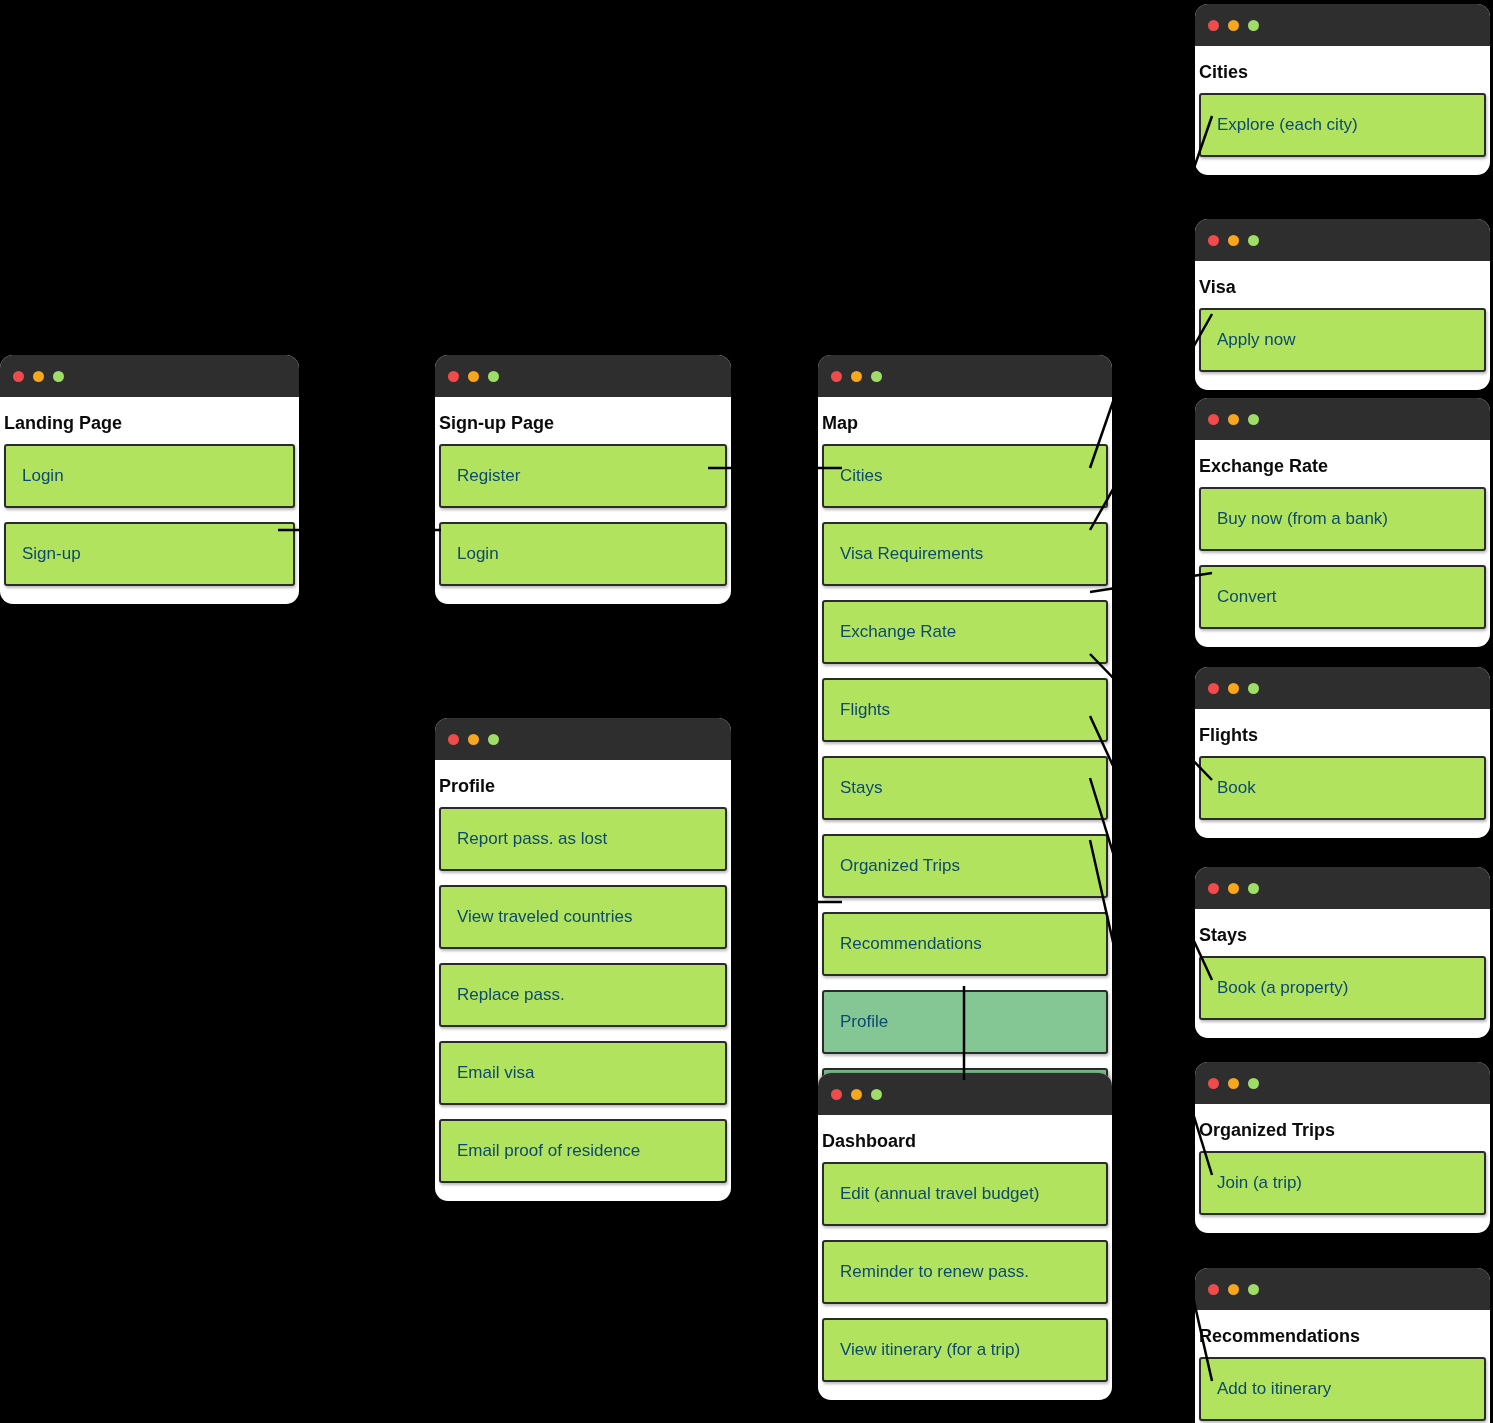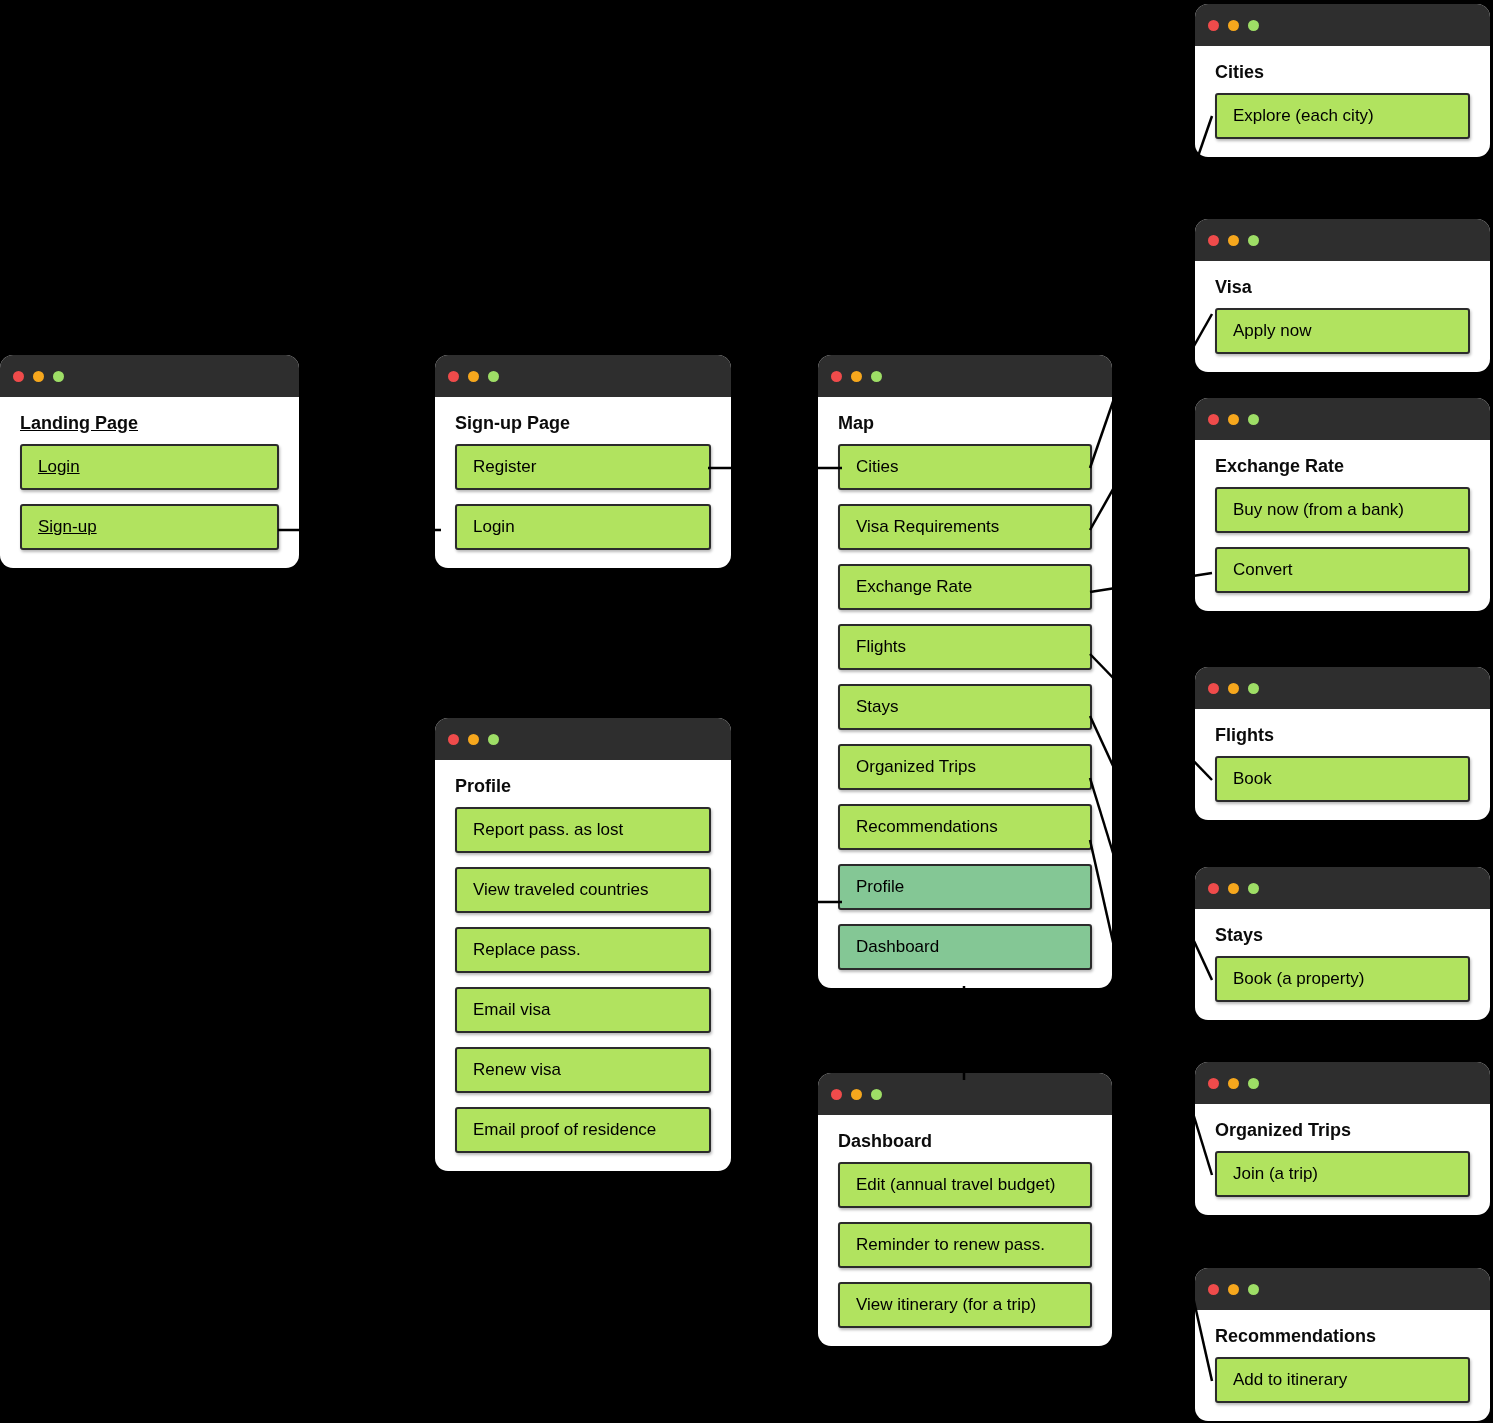--- a/index.html
+++ b/index.html
@@ -33,46 +33,46 @@
   .dot {
     width: 11px;
     height: 11px;
     border-radius: 50%;
     flex: 0 0 auto;
   }
   .dot.red    { background: var(--dot-red,    #ef4b4b); }
   .dot.yellow { background: var(--dot-yellow, #f6a71d); }
   .dot.green  { background: var(--dot-green,  #9ede66); }
   .window-body {
-    padding: 18px 20px;
+    padding: 18px 4px;
   }
   .window-title {
     font-size: 18px;
     font-weight: 700;
     line-height: 17px;
     color: #0b0b0b;
     margin-bottom: 12px;
     white-space: nowrap;
   }
   .items {
     display: flex;
     flex-direction: column;
     gap: 14px;
   }
   .item {
-    height: 46px;
+    height: 64px;
     box-sizing: border-box;
     background: var(--item-green, #b1e35f);
     border: 2px solid var(--item-border, #2b2b2b);
     border-radius: 3px;
     display: flex;
     align-items: center;
     padding-left: 16px;
     font-size: 17px;
-    color: #000000;
+    color: #0c4a6e;
     box-shadow: 1px 2px 3px rgba(0,0,0,0.28);
     white-space: nowrap;
     cursor: pointer;
   }
   .item.teal { background: var(--item-teal, #84c795); }
   #connectors {
     position: absolute;
     left: 0;
     top: 0;
     width: 100%;
@@ -83,21 +83,21 @@
   #connectors line {
     stroke: var(--connector, #000000);
     stroke-width: 2.5;
   }
 </style>
 </head>
 <body>
 
 <div id="canvas" style="width: 1493px; height: 1423px;">
 
-<div class="window" style="left: 0px; top: 355px; width: 299px; text-decoration: underline;">
+<div class="window" style="left: 0px; top: 355px; width: 299px;">
     <div class="titlebar">
       <span class="dot red"></span>
       <span class="dot yellow"></span>
       <span class="dot green"></span>
     </div>
     <div class="window-body">
       <div class="window-title">Landing Page</div>
       <div class="items">
           <div class="item">Login</div>
           <div class="item">Sign-up</div>
@@ -145,21 +145,20 @@
       <span class="dot yellow"></span>
       <span class="dot green"></span>
     </div>
     <div class="window-body">
       <div class="window-title">Profile</div>
       <div class="items">
           <div class="item">Report pass. as lost</div>
           <div class="item">View traveled countries</div>
           <div class="item">Replace pass.</div>
           <div class="item">Email visa</div>
-          <div class="item">Renew visa</div>
           <div class="item">Email proof of residence</div>
         </div>
     </div>
   </div>
     <div class="window" style="left: 818px; top: 1073px; width: 294px;">
     <div class="titlebar">
       <span class="dot red"></span>
       <span class="dot yellow"></span>
       <span class="dot green"></span>
     </div>

